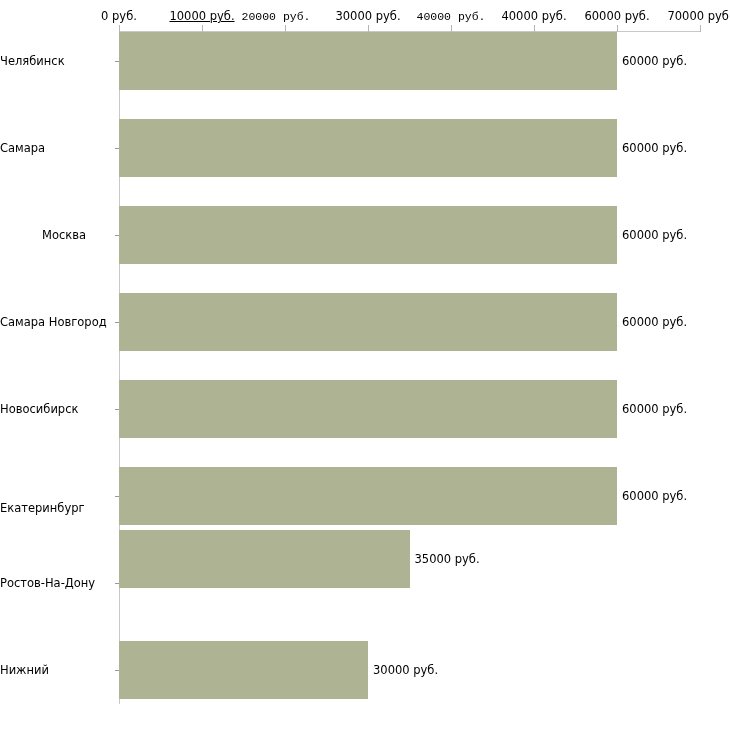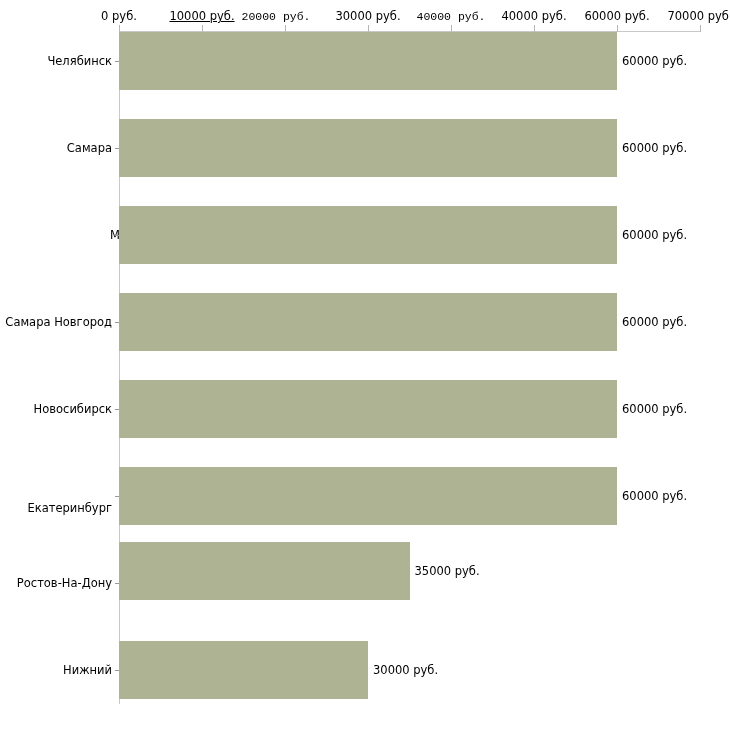--- a/index.html
+++ b/index.html
@@ -83,21 +83,20 @@
     position: absolute;
     left: 115px;
     width: 4px;
     height: 1px;
     background: #9a9a9a;
   }
   .cat-label-box {
     position: absolute;
     left: 0;
     width: 112px;
-    text-align: right;
     font-size: 11.5px;
     line-height: 13px;
     white-space: nowrap;
     color: #000000;
     transform: translateY(-50%);
   }
 </style>
 </head>
 <body>
 
@@ -160,21 +159,21 @@
         <div class="bar-value" style="left: 617px;">60000 руб.</div>
       </div>
       <div class="bar-row" style="top: 380px; height: 58px;">
         <div class="bar" style="left: 119px; width: 498px; background: rgb(174, 179, 148);"></div>
         <div class="bar-value" style="left: 617px;">60000 руб.</div>
       </div>
       <div class="bar-row" style="top: 467px; height: 58px;">
         <div class="bar" style="left: 119px; width: 498px; background: rgb(174, 179, 148);"></div>
         <div class="bar-value" style="left: 617px;">60000 руб.</div>
       </div>
-      <div class="bar-row" style="top: 542px; height: 58px;">
+      <div class="bar-row" style="top: 530px; height: 58px;">
         <div class="bar" style="left: 119px; width: 290.5px; background: rgb(174, 179, 148);"></div>
         <div class="bar-value" style="left: 409.5px;">35000 руб.</div>
       </div>
       <div class="bar-row" style="top: 641px; height: 58px;">
         <div class="bar" style="left: 119px; width: 249px; background: rgb(174, 179, 148);"></div>
         <div class="bar-value" style="left: 368px;">30000 руб.</div>
       </div>
     </div>
 
 </div>

